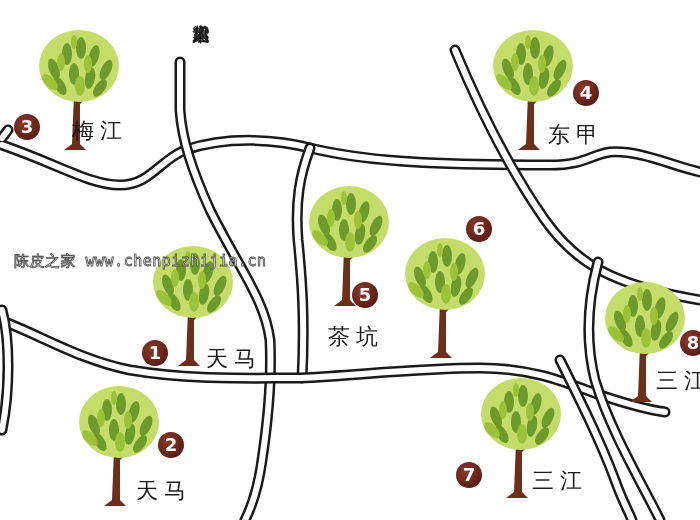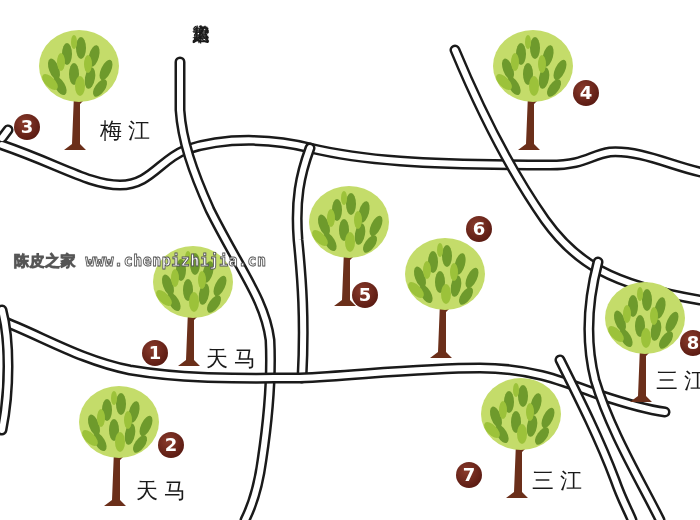--- a/index.html
+++ b/index.html
@@ -21,21 +21,21 @@
   .place {
     position: absolute; font-size: 22px; color: #1a1a1a; letter-spacing: 6px;
     font-family: "DejaVu Serif", "Liberation Serif", serif; white-space: nowrap;
   }
   .road-name {
     position: absolute; left: 190px; top: 10px; width: 22px; font-size: 18px;
     line-height: 22px; color: #1a1a1a; writing-mode: vertical-rl; text-orientation: upright;
     font-family: "DejaVu Serif", "Liberation Serif", serif;
   }
   .watermark {
-    position: absolute; left: 14px; top: 252px; font-size: 15px; font-weight: bold;
+    position: absolute; left: 14px; top: 252px; font-size: 15px; font-weight: normal;
     color: #ffffff; -webkit-text-stroke: 0.8px #555; letter-spacing: 0.5px;
     text-shadow: 0 0 1px #777; white-space: nowrap;
     font-family: "DejaVu Sans Mono", "Liberation Mono", monospace;
   }
 </style>
 </head>
 <body>
 
 <div id="map">
 
@@ -86,21 +86,21 @@
       <g fill="#9cc23a">
           <ellipse cx="27" cy="38" rx="4" ry="9"></ellipse>
           <ellipse cx="40" cy="18" rx="3" ry="7"></ellipse>
           <ellipse cx="54" cy="40" rx="4" ry="9"></ellipse>
           <ellipse cx="46" cy="62" rx="5" ry="10"></ellipse>
           <ellipse cx="16" cy="58" rx="5" ry="10" transform="rotate(-45 16 58)"></ellipse>
         </g>
     </svg>
   </div>
   <div class="marker" style="left:14px;top:114px;">3</div>
-  <div class="place" style="left:100px;top:116px;">梅江</div>
+  <div class="place" style="left:72px;top:116px;">梅江</div>
 
   <div class="road-name">梁启超大道</div>
 
   <div class="tree" style="left:488px;top:24px;">
     <svg width="90" height="130" viewBox="0 0 90 130">
       <path d="M40,70 L38,120 L30,126 L52,126 L46,120 L46,80 L60,66 L46,74 L44,62 Z" fill="#6b2f1a"></path>
       <ellipse cx="45" cy="42" rx="40" ry="36" fill="#c4dc6a"></ellipse>
       <g fill="#6e9a2c">
           <ellipse cx="20" cy="45" rx="5" ry="11" transform="rotate(-20 20 45)"></ellipse>
           <ellipse cx="33" cy="30" rx="5" ry="11"></ellipse>
@@ -115,20 +115,21 @@
       <g fill="#9cc23a">
           <ellipse cx="27" cy="38" rx="4" ry="9"></ellipse>
           <ellipse cx="40" cy="18" rx="3" ry="7"></ellipse>
           <ellipse cx="54" cy="40" rx="4" ry="9"></ellipse>
           <ellipse cx="46" cy="62" rx="5" ry="10"></ellipse>
           <ellipse cx="16" cy="58" rx="5" ry="10" transform="rotate(-45 16 58)"></ellipse>
         </g>
     </svg>
   </div>
   <div class="marker" style="left:573px;top:80px;">4</div>
+  <div class="place" style="left:548px;top:120px;">东甲</div>
 
   <div class="tree" style="left:304px;top:180px;">
     <svg width="90" height="130" viewBox="0 0 90 130">
       <path d="M40,70 L38,120 L30,126 L52,126 L46,120 L46,80 L60,66 L46,74 L44,62 Z" fill="#6b2f1a"></path>
       <ellipse cx="45" cy="42" rx="40" ry="36" fill="#c4dc6a"></ellipse>
       <g fill="#6e9a2c">
           <ellipse cx="20" cy="45" rx="5" ry="11" transform="rotate(-20 20 45)"></ellipse>
           <ellipse cx="33" cy="30" rx="5" ry="11"></ellipse>
           <ellipse cx="47" cy="24" rx="5" ry="11"></ellipse>
           <ellipse cx="60" cy="32" rx="5" ry="11" transform="rotate(15 60 32)"></ellipse>
@@ -141,20 +142,21 @@
       <g fill="#9cc23a">
           <ellipse cx="27" cy="38" rx="4" ry="9"></ellipse>
           <ellipse cx="40" cy="18" rx="3" ry="7"></ellipse>
           <ellipse cx="54" cy="40" rx="4" ry="9"></ellipse>
           <ellipse cx="46" cy="62" rx="5" ry="10"></ellipse>
           <ellipse cx="16" cy="58" rx="5" ry="10" transform="rotate(-45 16 58)"></ellipse>
         </g>
     </svg>
   </div>
   <div class="marker" style="left:352px;top:282px;">5</div>
+  <div class="place" style="left:328px;top:322px;">茶坑</div>
 
   <div class="tree" style="left:400px;top:232px;">
     <svg width="90" height="130" viewBox="0 0 90 130">
       <path d="M40,70 L38,120 L30,126 L52,126 L46,120 L46,80 L60,66 L46,74 L44,62 Z" fill="#6b2f1a"></path>
       <ellipse cx="45" cy="42" rx="40" ry="36" fill="#c4dc6a"></ellipse>
       <g fill="#6e9a2c">
           <ellipse cx="20" cy="45" rx="5" ry="11" transform="rotate(-20 20 45)"></ellipse>
           <ellipse cx="33" cy="30" rx="5" ry="11"></ellipse>
           <ellipse cx="47" cy="24" rx="5" ry="11"></ellipse>
           <ellipse cx="60" cy="32" rx="5" ry="11" transform="rotate(15 60 32)"></ellipse>

